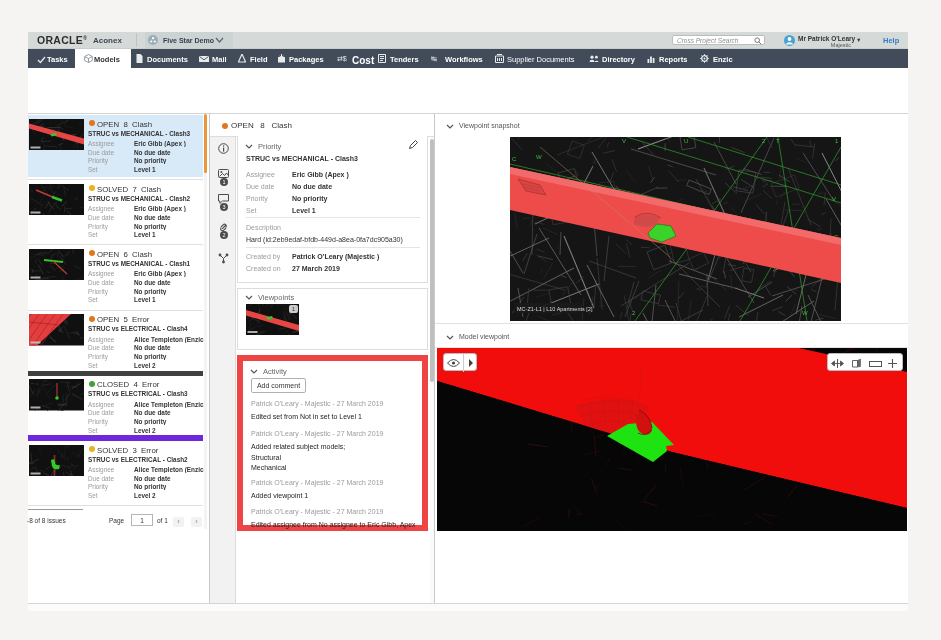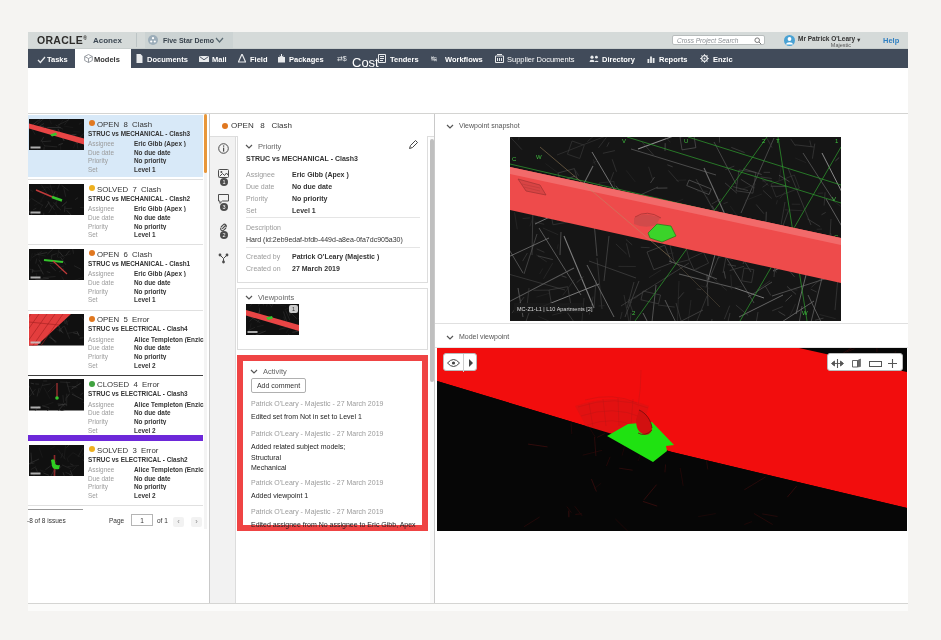--- a/index.html
+++ b/index.html
@@ -77,21 +77,21 @@
 </div>
 <div class="abs" style="left:242px;top:0;width:62px;height:19px;">
 <svg class="abs" style="left:7px;top:5px" width="9" height="9" viewBox="0 0 9 9">
             <rect x="1" y="3" width="7" height="5.5" fill="#e8eaec"></rect>
             <path d="M4.5 0 v3 M2.5 2 l2,1.4 2,-1.4" stroke="#e8eaec" stroke-width="1" fill="none"></path>
           </svg>
 <div class="abs" style="left:19px;top:5.5px;font-size:7.5px;font-weight:bold;color:#fff;white-space:nowrap;">Packages</div>
 </div>
 <div class="abs" style="left:305px;top:0;width:46px;height:19px;">
 <div class="abs" style="left:4px;top:5.5px;font-size:7px;color:#e8eaec;">⇄$</div>
-<div class="abs" style="left:19px;top:5.5px;font-size:13px;font-weight:normal;color:#fff;white-space:nowrap;">Cost</div>
+<div class="abs" style="left:19px;top:5.5px;font-size:10px;font-weight:bold;color:#fff;white-space:nowrap;">Cost</div>
 </div>
 <div class="abs" style="left:343px;top:0;width:55px;height:19px;">
 <svg class="abs" style="left:7px;top:5px" width="8" height="9" viewBox="0 0 8 9">
             <path d="M0.5 0.5 h7 v8 h-7 z M2 2.5 h4 M2 4.5 h4 M2 6.5 h3" stroke="#e8eaec" stroke-width="1" fill="none"></path>
           </svg>
 <div class="abs" style="left:19px;top:5.5px;font-size:7.5px;font-weight:bold;color:#fff;white-space:nowrap;">Tenders</div>
 </div>
 <div class="abs" style="left:398px;top:0;width:62px;height:19px;">
 <div class="abs" style="left:5px;top:5.5px;font-size:7px;color:#e8eaec;">↹</div>
 <div class="abs" style="left:19px;top:5.5px;font-size:7.5px;font-weight:bold;color:#fff;white-space:nowrap;">Workflows</div>
@@ -283,21 +283,21 @@
 <div class="abs" style="left:60px;top:14.5px;font-size:6.4px;font-weight:bold;color:#333;white-space:nowrap;">STRUC vs MECHANICAL - Clash1</div>
 <div class="abs" style="left:60px;top:25.0px;font-size:6.4px;color:#9b9b9b;">Assignee</div>
 <div class="abs" style="left:106px;top:25.0px;font-size:6.4px;font-weight:bold;color:#333;white-space:nowrap;overflow:hidden;width:71px;">Eric Gibb (Apex )</div>
 <div class="abs" style="left:60px;top:33.7px;font-size:6.4px;color:#9b9b9b;">Due date</div>
 <div class="abs" style="left:106px;top:33.7px;font-size:6.4px;font-weight:bold;color:#333;white-space:nowrap;overflow:hidden;width:71px;">No due date</div>
 <div class="abs" style="left:60px;top:42.400000000000006px;font-size:6.4px;color:#9b9b9b;">Priority</div>
 <div class="abs" style="left:106px;top:42.400000000000006px;font-size:6.4px;font-weight:bold;color:#333;white-space:nowrap;overflow:hidden;width:71px;">No priority</div>
 <div class="abs" style="left:60px;top:51.10000000000001px;font-size:6.4px;color:#9b9b9b;">Set</div>
 <div class="abs" style="left:106px;top:51.10000000000001px;font-size:6.4px;font-weight:bold;color:#333;white-space:nowrap;overflow:hidden;width:71px;">Level 1</div>
 </div>
-<div class="abs" style="left:0;top:196.6px;width:175px;height:65.2px;border-bottom:1px solid #404040;">
+<div class="abs" style="left:0;top:196.6px;width:175px;height:65.2px;border-bottom:5px solid #404040;">
 <div class="abs" style="left:0.5px;top:3.5px;width:55px;height:31.5px;"><svg width="55" height="31.5" viewBox="0 0 55 31.5">
               <rect width="55" height="31.5" fill="#101010"></rect>
               <line x1="52.7" y1="2.7" x2="58.8" y2="12.1" stroke="#3a3a3a" stroke-width="0.45"></line>
               <line x1="18.5" y1="5.2" x2="12.4" y2="13.5" stroke="#202020" stroke-width="0.53"></line>
               <line x1="37.4" y1="6.2" x2="38.4" y2="11.1" stroke="#303030" stroke-width="0.72"></line>
               <line x1="27.4" y1="15.2" x2="32.7" y2="17.7" stroke="#343434" stroke-width="0.43"></line>
               <line x1="54.4" y1="23.7" x2="50.6" y2="24.2" stroke="#343434" stroke-width="0.64"></line>
               <line x1="20.0" y1="2.6" x2="14.7" y2="-3.1" stroke="#3a3a3a" stroke-width="0.66"></line>
               <line x1="29.6" y1="10.4" x2="30.0" y2="13.5" stroke="#3a3a3a" stroke-width="0.62"></line>
               <line x1="50.1" y1="21.8" x2="47.8" y2="17.2" stroke="#3a3a3a" stroke-width="0.78"></line>

